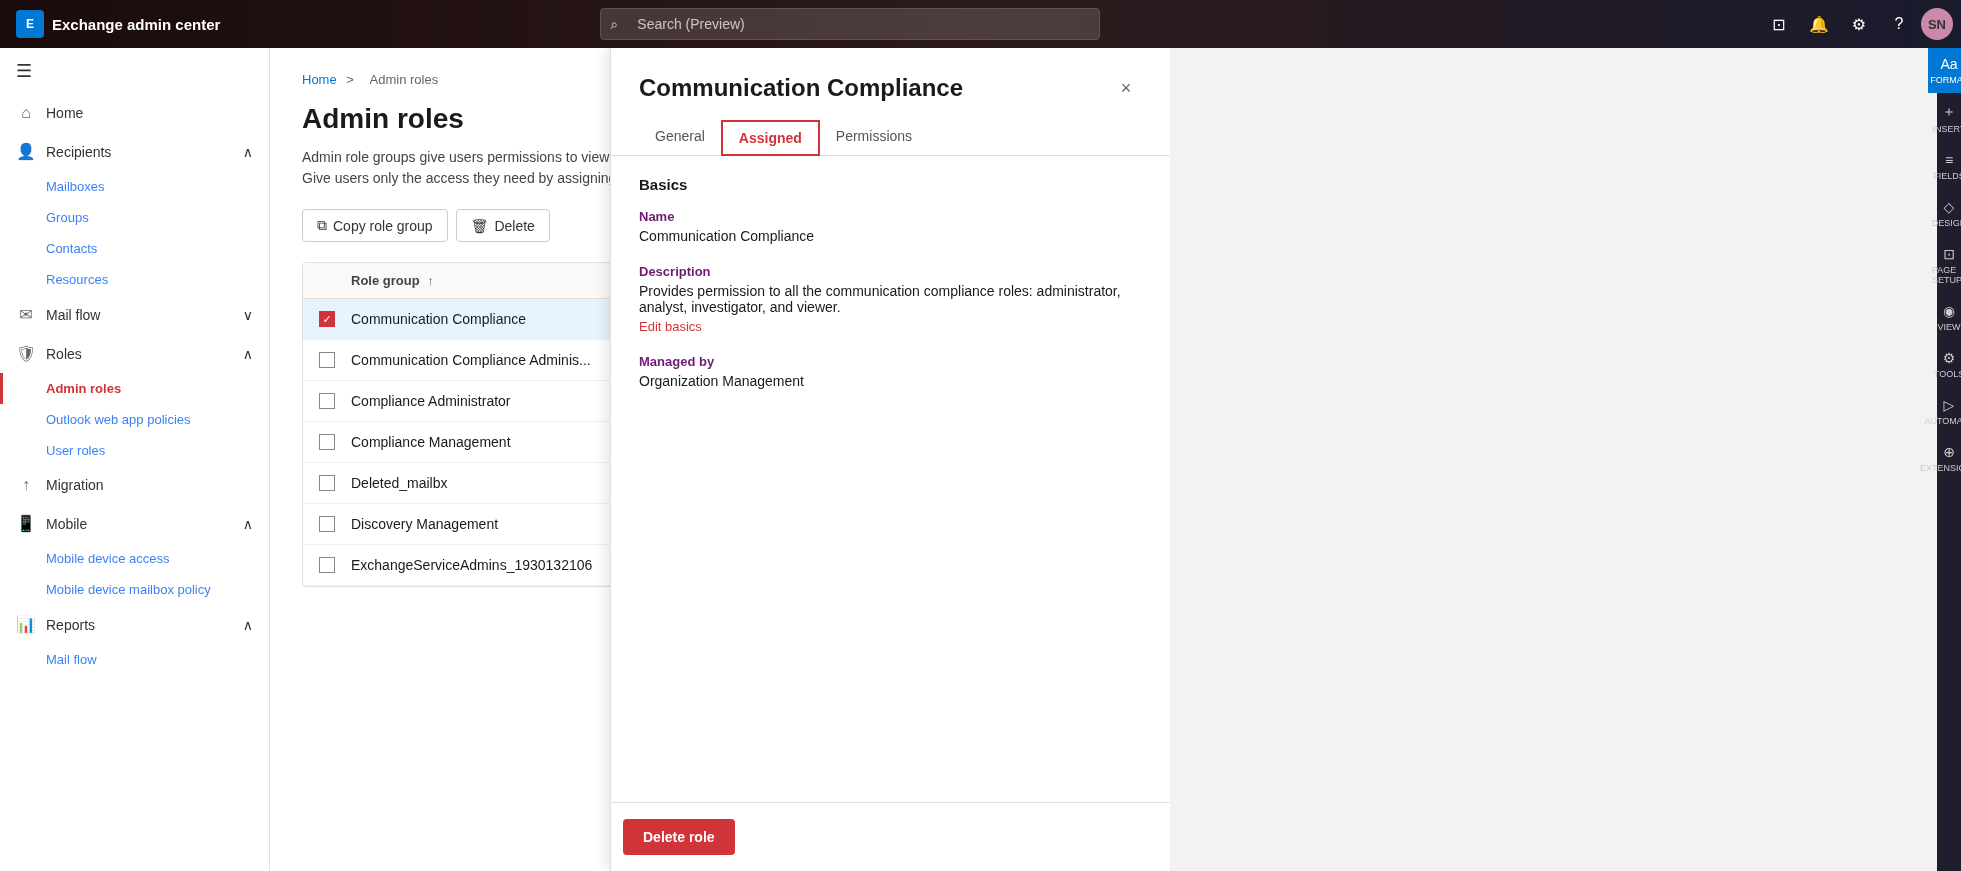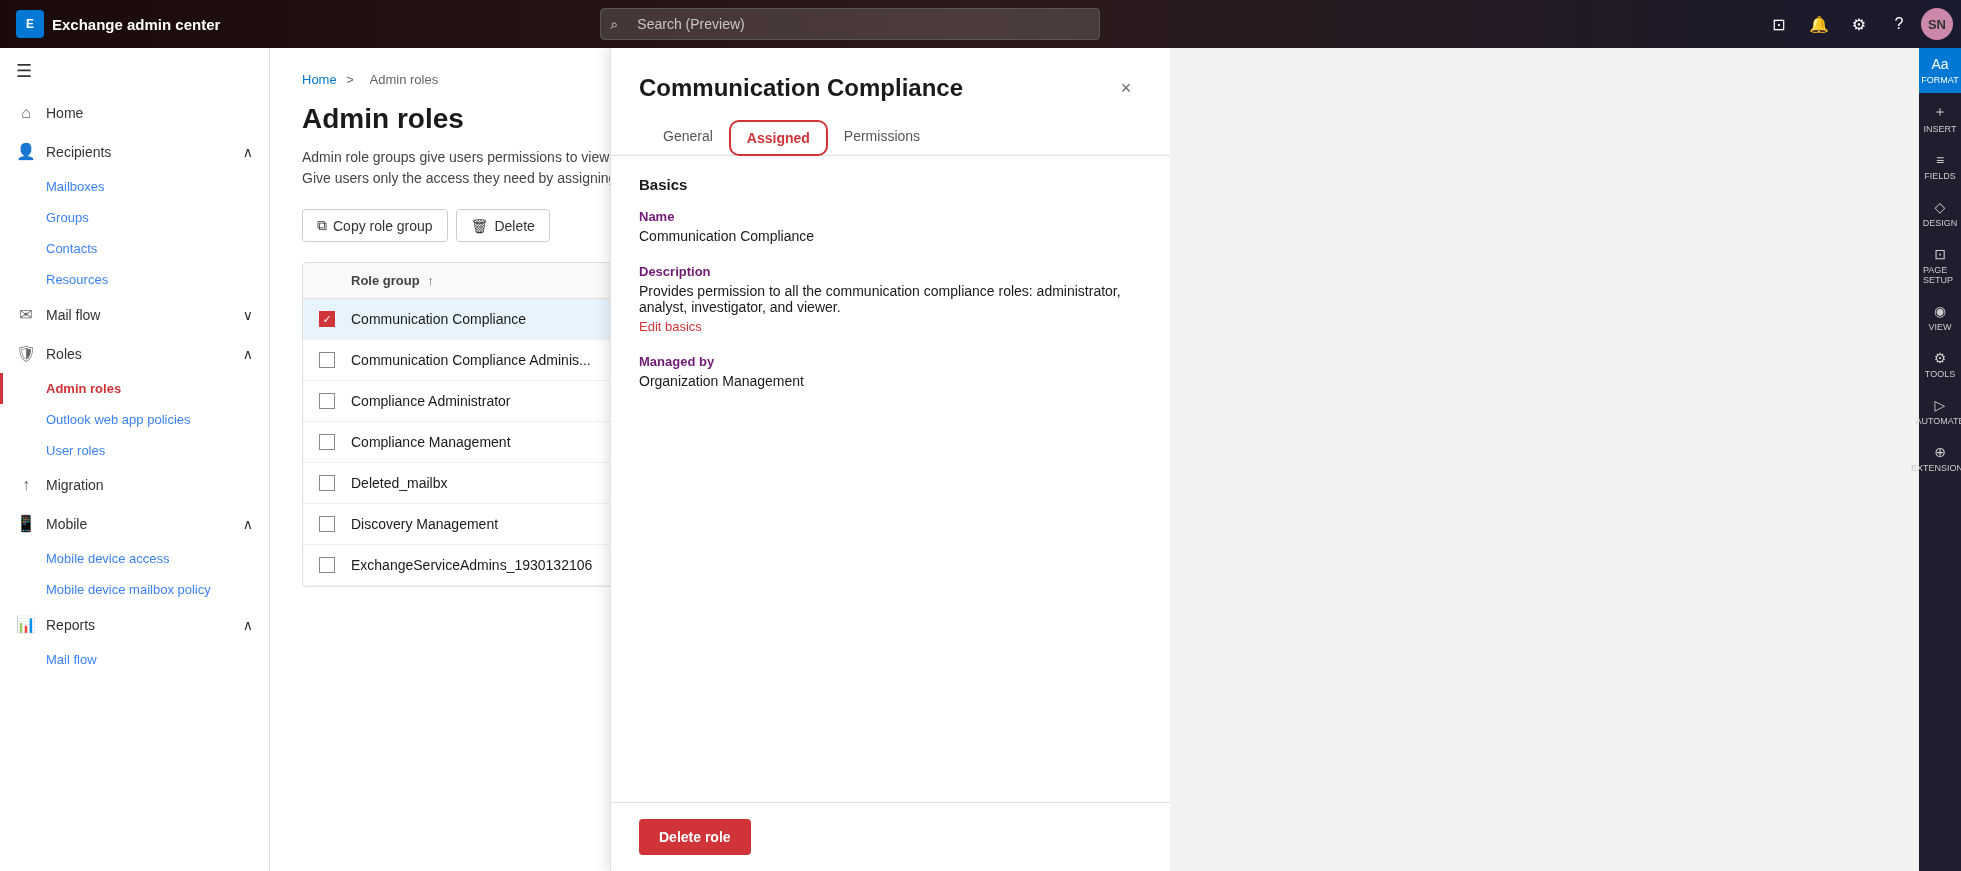--- a/index.html
+++ b/index.html
@@ -43,21 +43,21 @@
       color: white; cursor: pointer; border-radius: 4px; font-size: 16px;
     }
     .topbar-right .avatar {
       width: 32px; height: 32px; border-radius: 50%;
       background: #c8a; display: flex; align-items: center; justify-content: center;
       color: #333; font-weight: 700; font-size: 13px; cursor: pointer;
     }
 
     
     .ribbon {
-      position: fixed; top: 0; right: 0; width: 42px;
+      position: fixed; top: 0; right: 0; width: 24px;
       height: 100%; background: #1e1e2e; display: flex; flex-direction: column;
       align-items: center; padding-top: 48px; z-index: 99; gap: 2px;
     }
     .ribbon-item {
       width: 42px; padding: 8px 4px; display: flex; flex-direction: column;
       align-items: center; color: #ccc; cursor: pointer; font-size: 9px; gap: 3px;
     }
     .ribbon-item:first-child { background: #0078d4; color: white; }
     .ribbon-item .ribbon-icon { font-size: 14px; }
 
@@ -142,37 +142,37 @@
     .detail-header {
       display: flex; align-items: center; justify-content: space-between;
       padding: 24px 28px 0;
     }
     .detail-title { font-size: 24px; font-weight: 700; color: #1a1a1a; }
     .detail-close {
       width: 32px; height: 32px; cursor: pointer; color: #666;
       display: flex; align-items: center; justify-content: center; font-size: 18px;
     }
     .detail-tabs {
-      display: flex; gap: 0; padding: 16px 36px 0; border-bottom: 1px solid #e0e0e0;
+      display: flex; gap: 0; padding: 16px 28px 0; border-bottom: 1px solid #e0e0e0;
     }
     .detail-tab {
       padding: 8px 16px; cursor: pointer; font-size: 14px; color: #555;
       border-bottom: 2px solid transparent; margin-bottom: -1px;
     }
     .detail-tab.active { color: #1a1a1a; border-bottom-color: #d13438; font-weight: 600; }
-    .detail-tab.boxed { border: 2px solid #d13438; border-radius: 10px; color: #d13438; }
+    .detail-tab.boxed { border: 2px solid #d13438; border-radius: 0; color: #d13438; }
     .detail-body { flex: 1; overflow-y: auto; padding: 20px 28px; }
     .detail-section-title { font-size: 15px; font-weight: 600; color: #1a1a1a; margin-bottom: 16px; }
     .detail-field { margin-bottom: 20px; }
     .detail-field-label { font-size: 13px; font-weight: 600; color: #701a75; margin-bottom: 4px; }
     .detail-field-value { font-size: 14px; color: #1a1a1a; }
     .detail-field-link { font-size: 13px; color: #d13438; cursor: pointer; text-decoration: none; margin-top: 4px; display: inline-block; }
     .detail-two-col { display: grid; grid-template-columns: 1fr 1fr; gap: 20px; margin-bottom: 20px; }
     .detail-footer {
-      padding: 16px 28px; border-top: 1px solid #e0e0e0;
+      padding: 16px 12px; border-top: 1px solid #e0e0e0;
     }
     .btn-delete {
       background: #d13438; color: white; border: none; padding: 10px 20px;
       border-radius: 4px; cursor: pointer; font-size: 14px; font-weight: 600;
     }
   </style>
 </head>
 <body>
 
 <div class="topbar">

